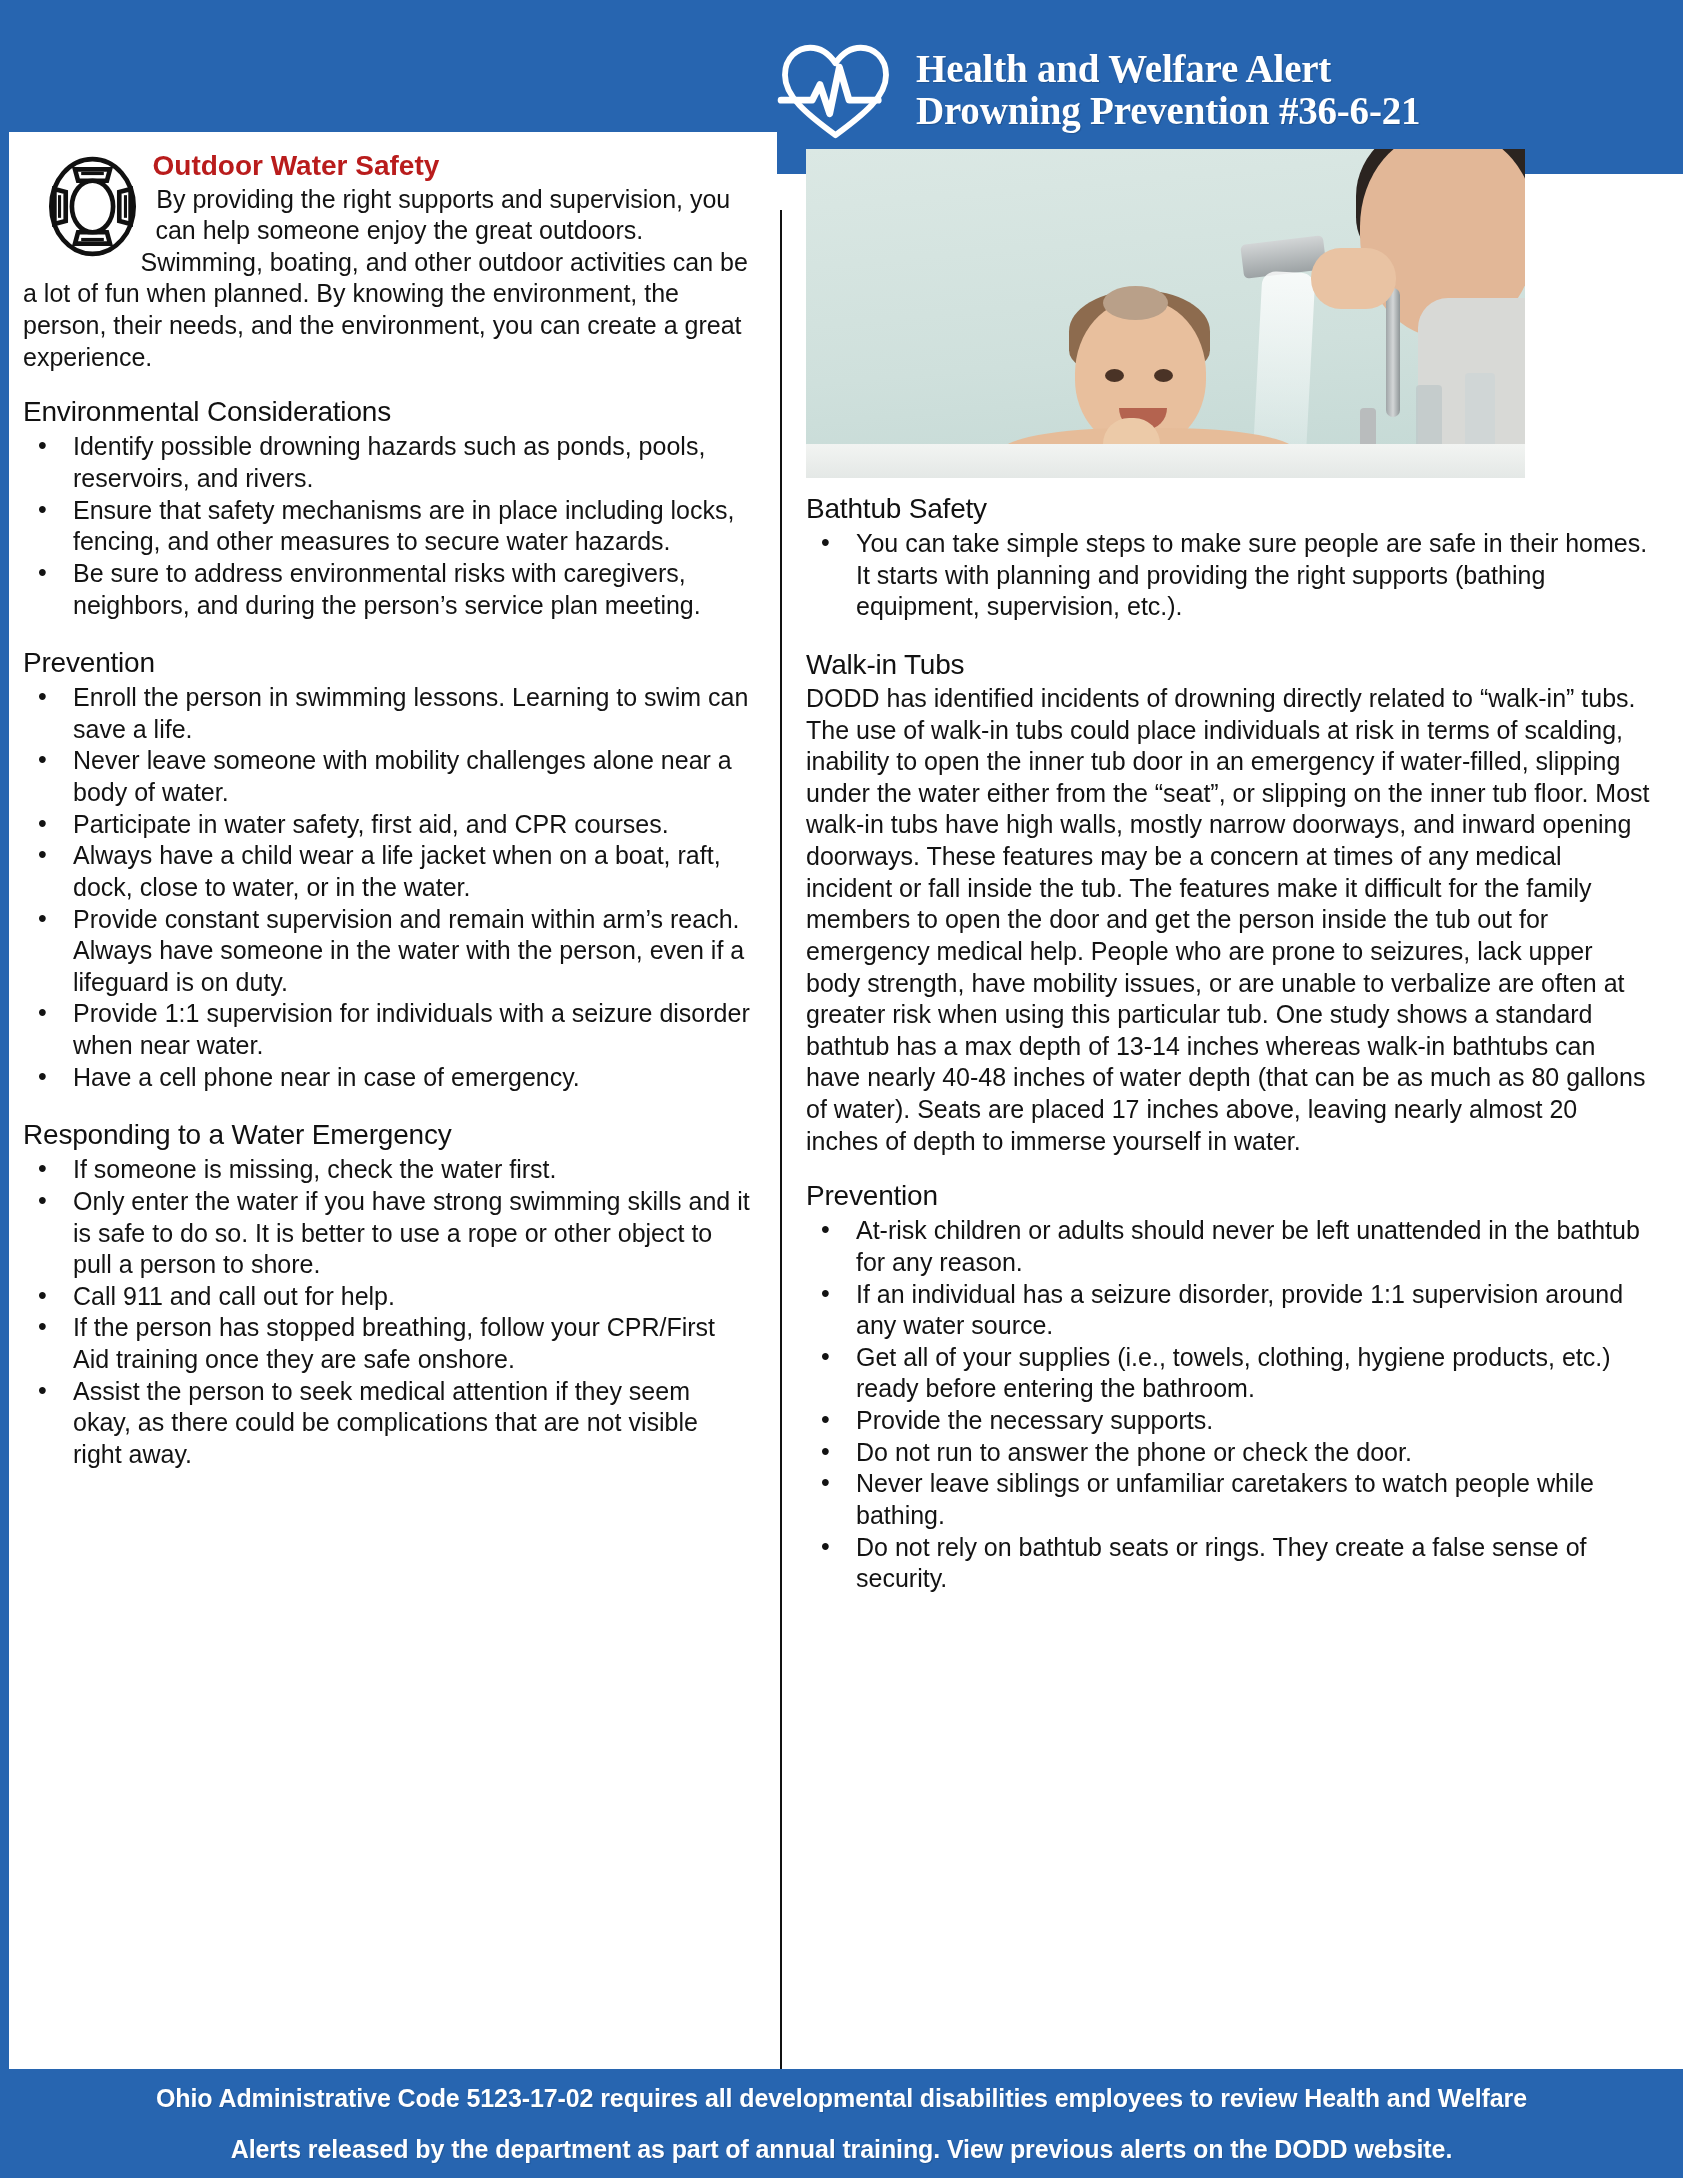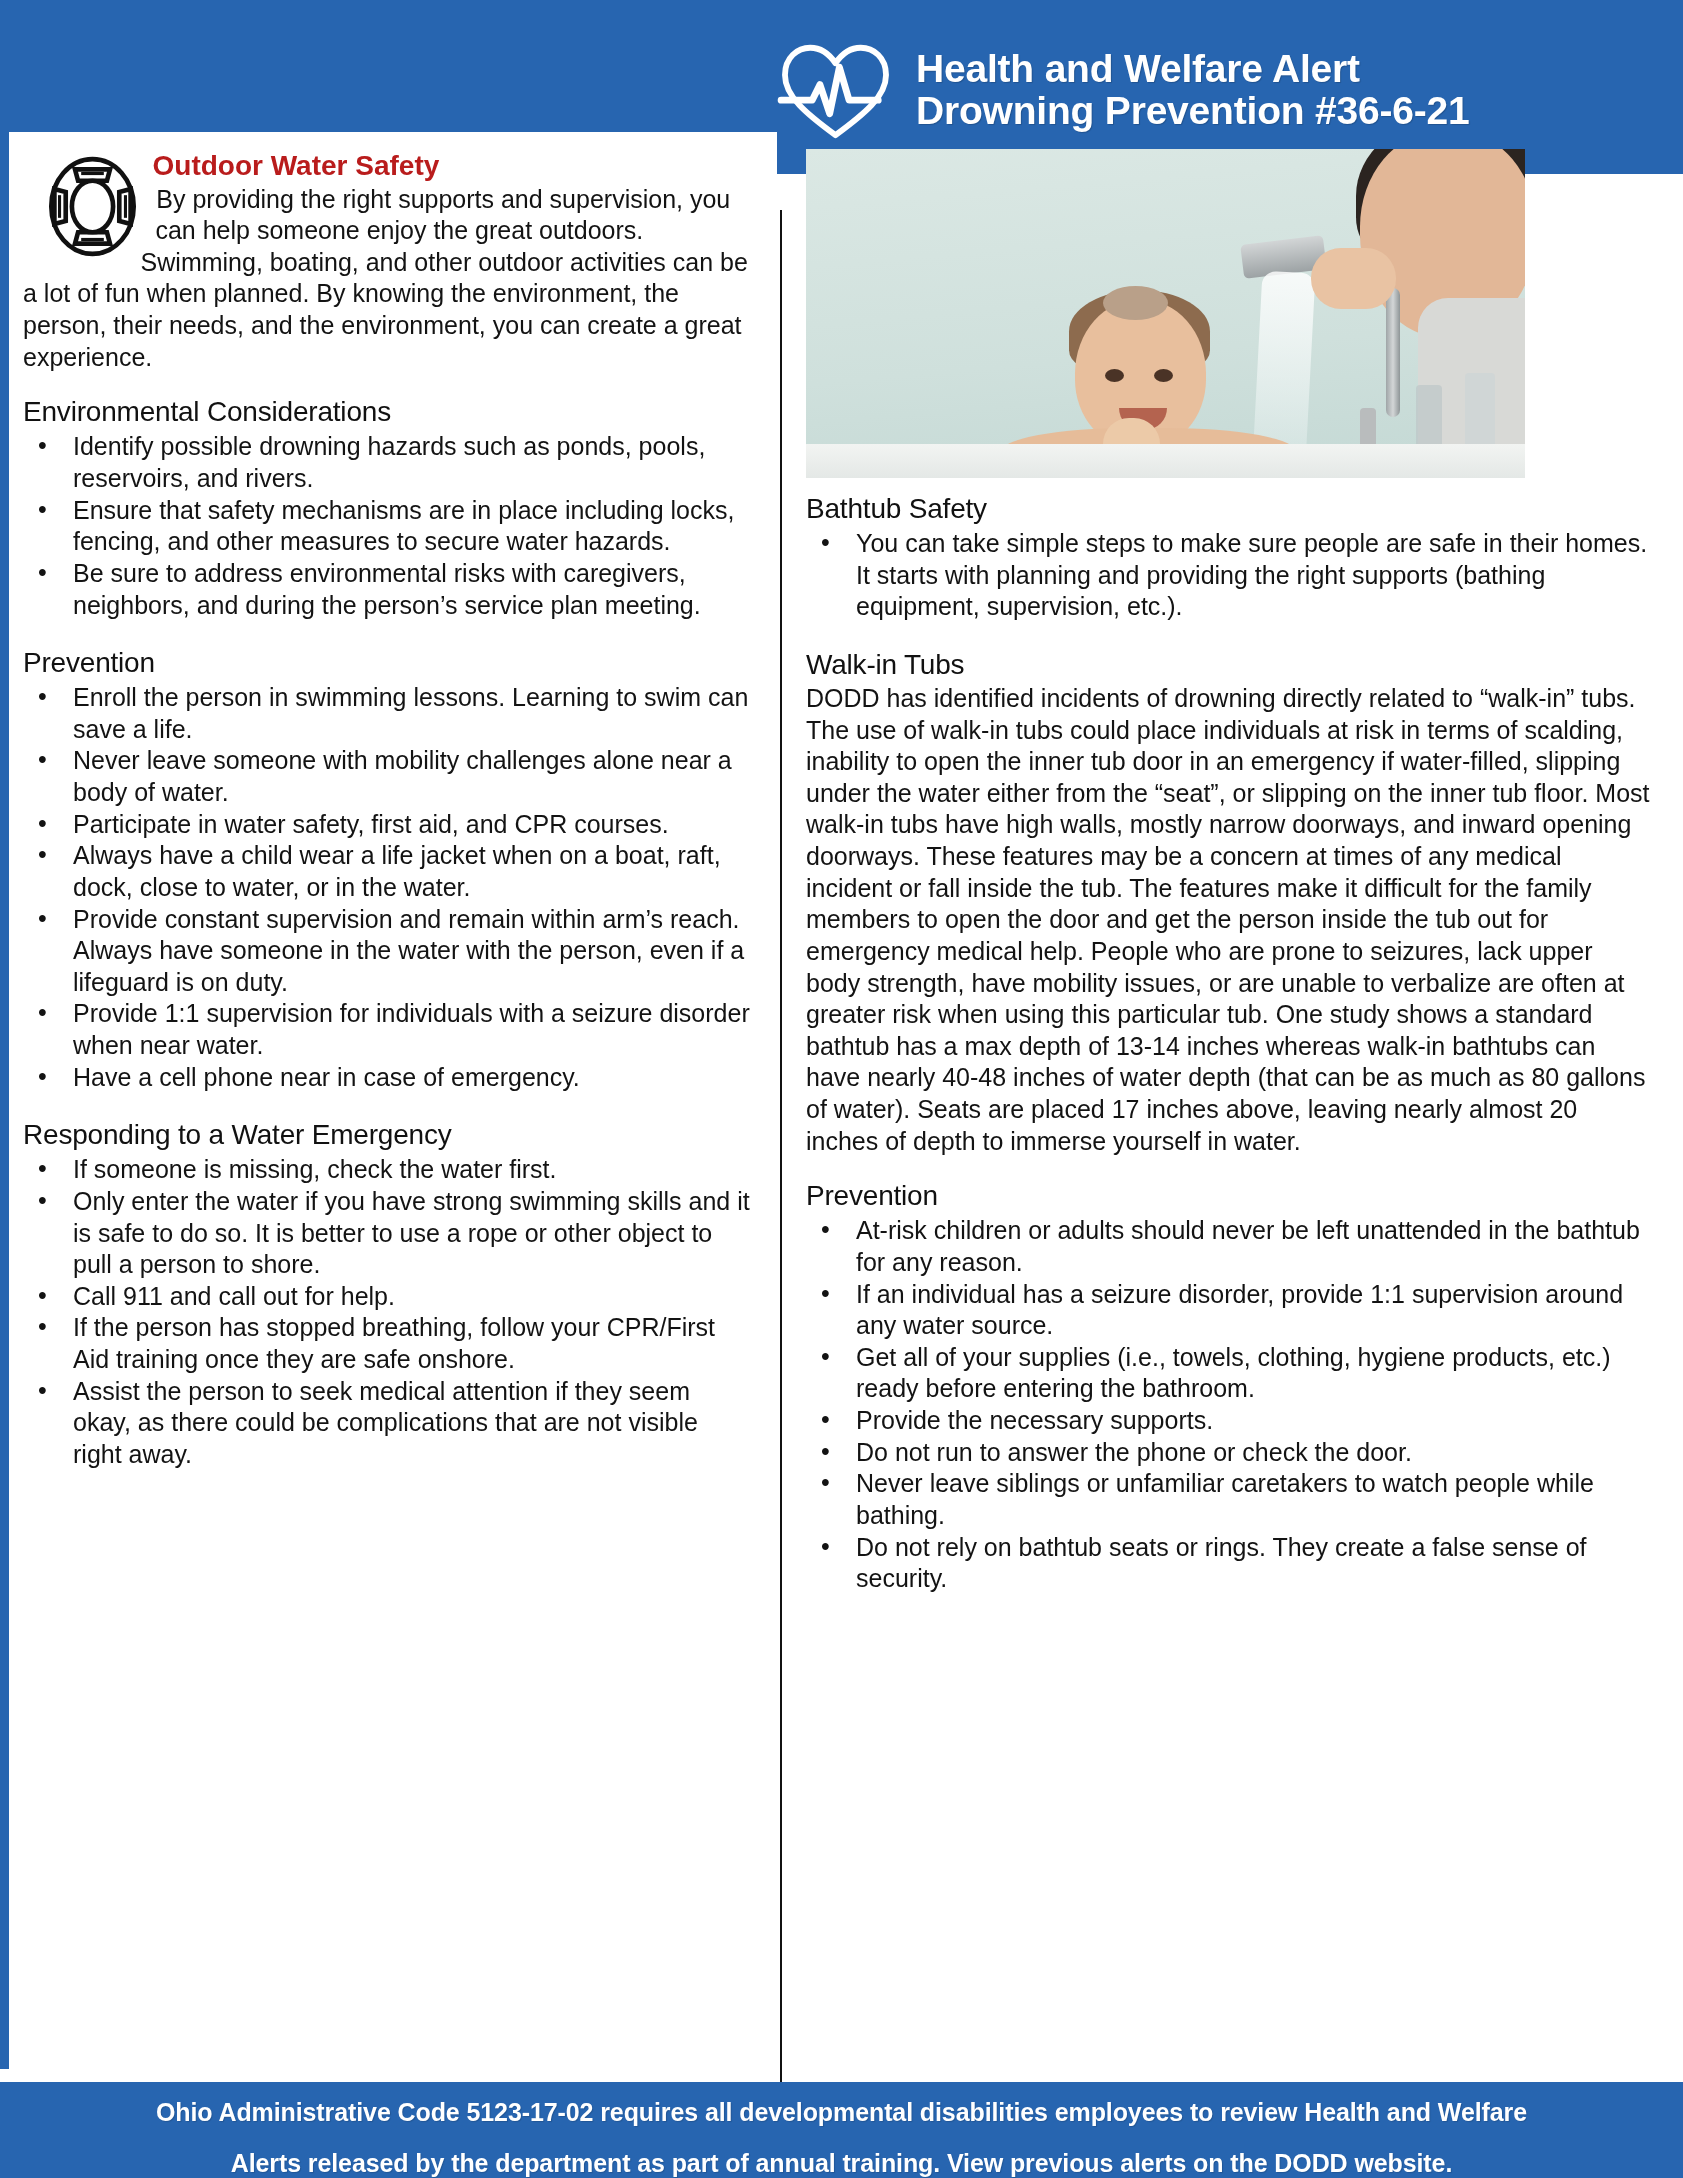--- a/index.html
+++ b/index.html
@@ -35,20 +35,21 @@
     display: flex;
     align-items: center;
     gap: 22px;
     z-index: 4;
   }
   .logo-heart { width: 117px; height: 103px; flex: 0 0 auto; }
   .header-titles {
     display: flex; flex-direction: column;
     justify-content: flex-start;
     line-height: 1.07;
+    font-family: Liberation Serif, serif;
   }
   .header-titles .line {
     color: #ffffff;
     font-size: 39px;
     font-weight: bold;
     letter-spacing: -0.2px;
     white-space: nowrap;
     text-shadow: 1px 1px 1px rgba(0,0,0,.18);
   }
 
@@ -235,24 +236,24 @@
     background: rgba(190,198,200,.72);
     border-radius: 4px;
   }
   .ph-bottle1 { left: 610px; width: 26px; height: 65px; }
   .ph-bottle2 { left: 659px; width: 30px; height: 77px; background: rgba(205,212,214,.72); }
 
   
   .footer-band {
     position: absolute;
     left: 0; bottom: 0;
-    width: 1683px; height: 96px;
+    width: 1683px; height: 109px;
     background: #2765b0;
     display: flex; flex-direction: column;
-    align-items: center; justify-content: flex-end;
+    align-items: center; justify-content: center;
     gap: 22px;
   }
   .footer-band .fline {
     color: #ffffff;
     font-size: 25px;
     font-weight: bold;
     text-align: center;
     letter-spacing: -0.1px;
     text-shadow: 1px 1px 1px rgba(0,0,0,.15);
   }

